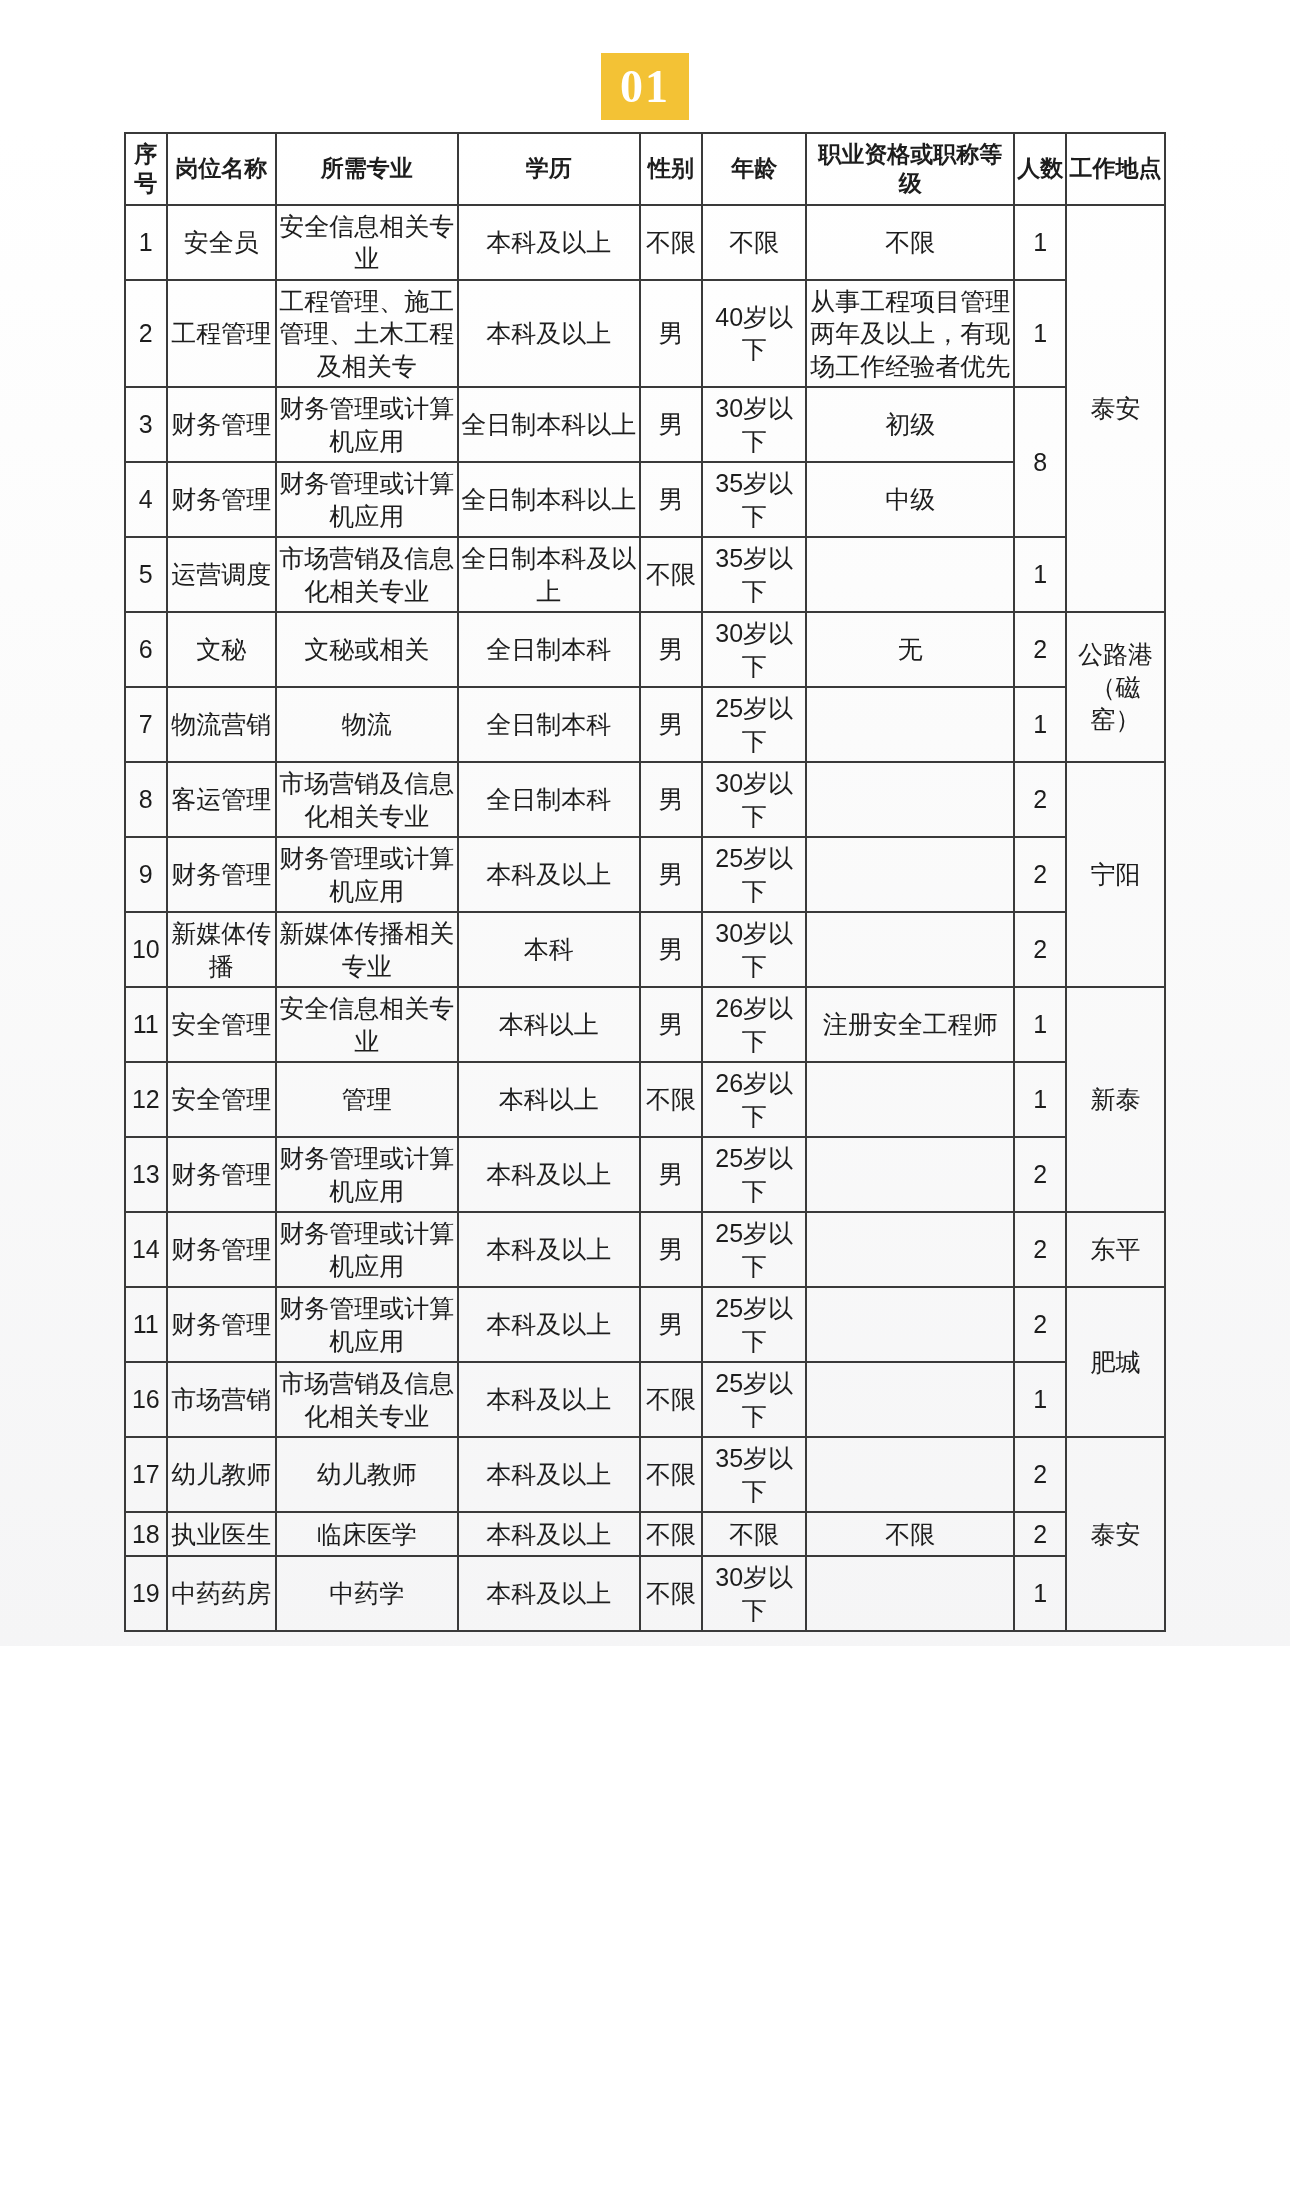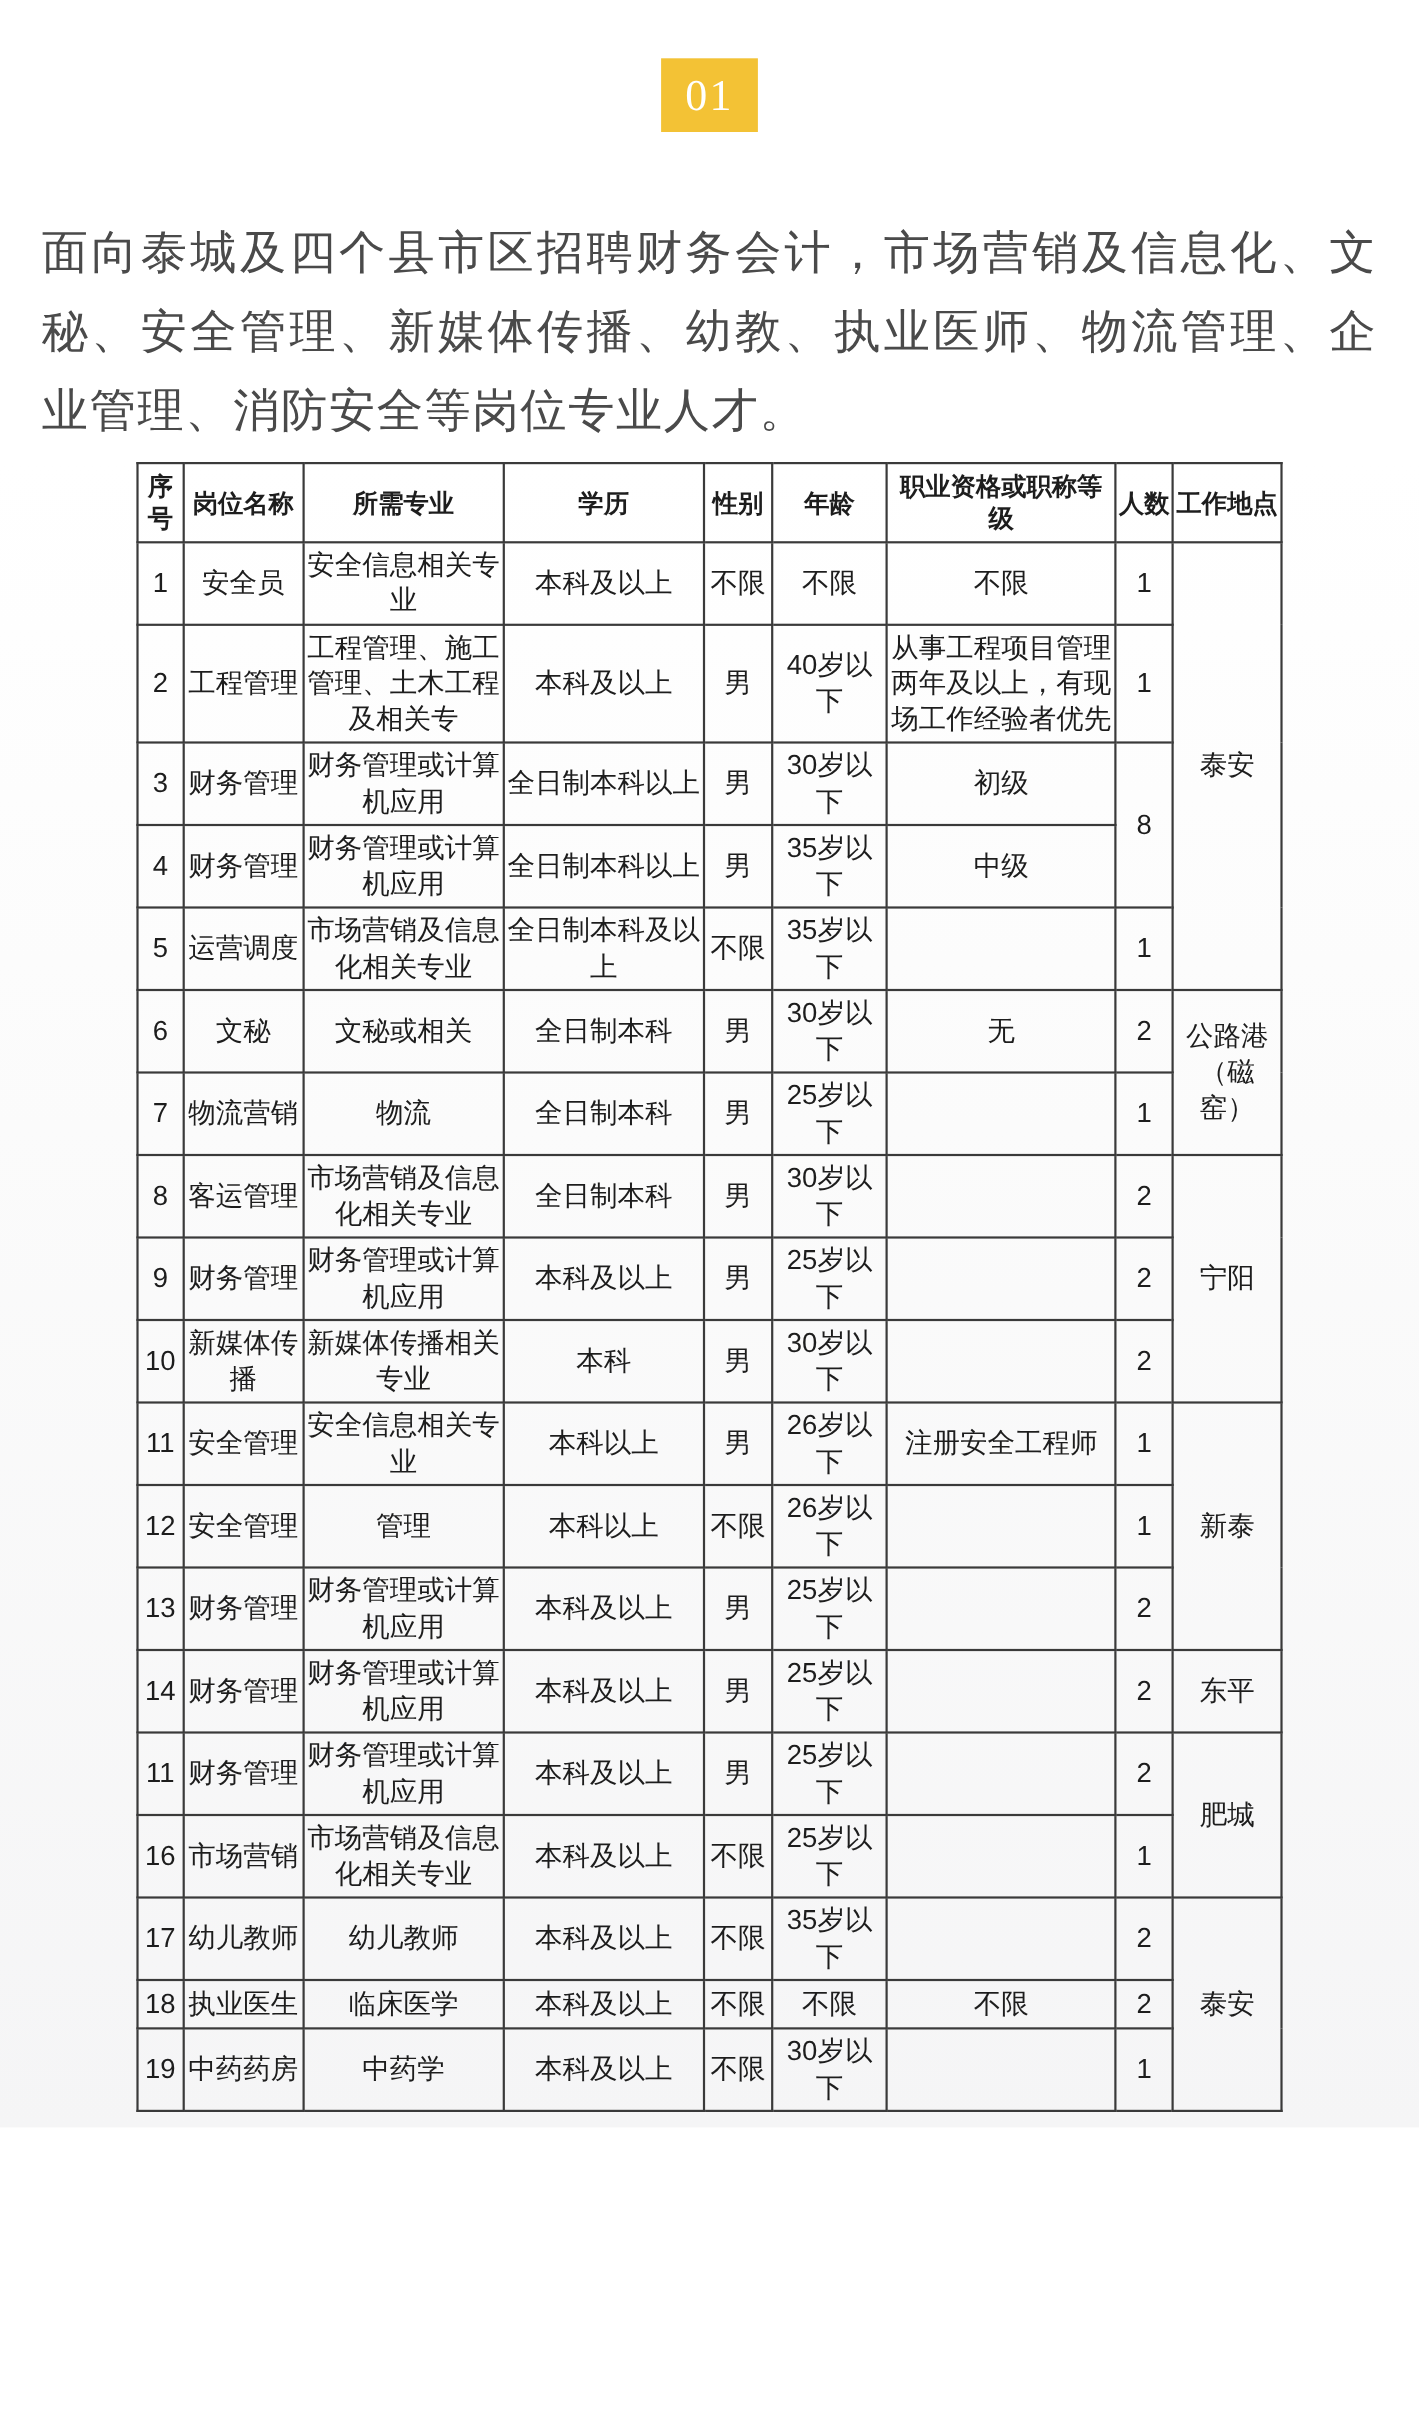--- a/index.html
+++ b/index.html
@@ -21,22 +21,22 @@
     height: 67px;
     gap: 9px;
   }
   .badge-number {
     width: 88px;
     display: flex;
     align-items: center;
     justify-content: center;
     color: #ffffff;
     font-family: "Liberation Serif", serif;
-    font-weight: normal;
-    font-size: 40px;
+    font-weight: bold;
+    font-size: 46px;
     letter-spacing: 2px;
   }
   .badge-title-wrap { position: relative; }
   .badge-title {
     height: 100%;
     padding: 0 30px;
     display: flex;
     align-items: center;
     justify-content: center;
     color: #ffffff;
@@ -125,21 +125,20 @@
 </style>
 </head>
 <body>
 
 <div class="page">
 
   <div class="header-band">
     <div class="badge-number" id="badge-number" style="background: rgb(243, 194, 53);">01</div>
   </div>
 
-  <p class="intro">面向泰城及四个县市区招聘财务会计，市场营销及信息化、文秘、安全管理、新媒体传播、幼教、执业医师、物流管理、企业管理、消防安全等岗位专业人才。</p>
 
   <div class="sheet">
 
     <table class="req">
       <colgroup>
         <col class="c1">
           <col class="c2">
           <col class="c3">
           <col class="c4">
         <col class="c5">

